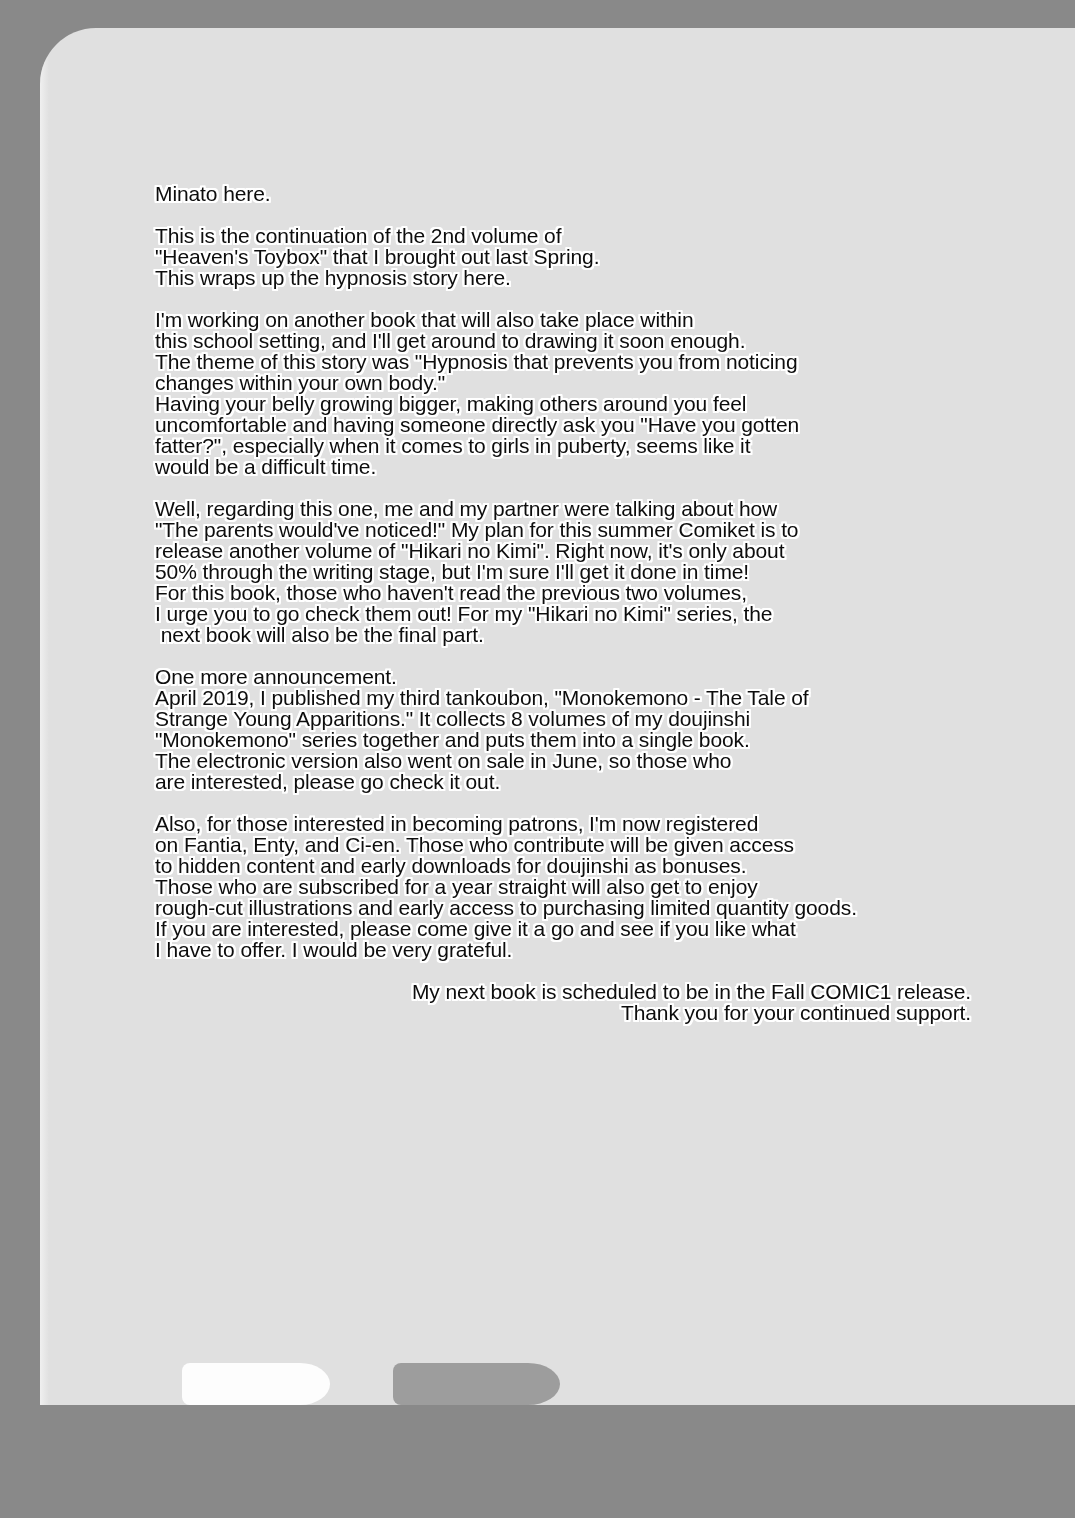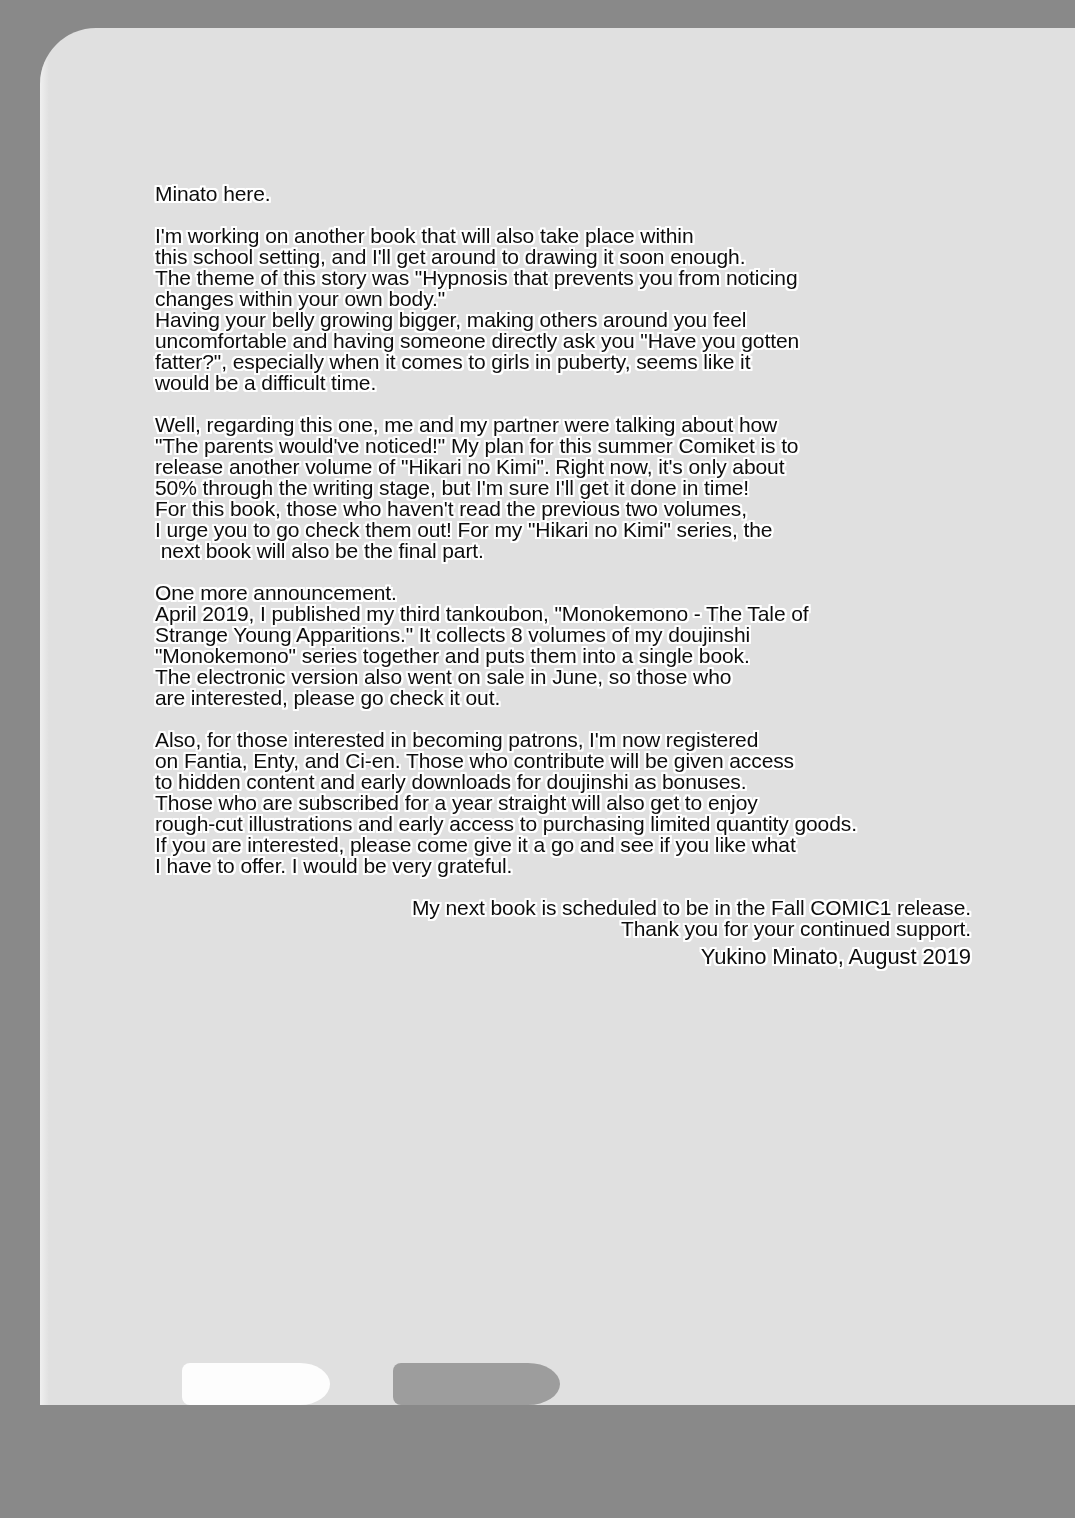--- a/index.html
+++ b/index.html
@@ -84,20 +84,23 @@
     background: #9d9d9d;
     border-radius: 8px 32px 32px 8px / 8px 21px 21px 8px;
   }
 </style>
 </head>
 <body>
 
 <div class="page">
   <div class="letter">
     <p class="para">Minato here.</p>
+    <p class="para">This is the continuation of the 2nd volume of
+"Heaven's Toybox" that I brought out last Spring.
+This wraps up the hypnosis story here.</p>
     <p class="para">I'm working on another book that will also take place within
 this school setting, and I'll get around to drawing it soon enough.
 The theme of this story was "Hypnosis that prevents you from noticing
 changes within your own body."
 Having your belly growing bigger, making others around you feel
 uncomfortable and having someone directly ask you "Have you gotten
 fatter?", especially when it comes to girls in puberty, seems like it
 would be a difficult time.</p>
     <p class="para">Well, regarding this one, me and my partner were talking about how
 "The parents would've noticed!" My plan for this summer Comiket is to
@@ -114,17 +117,16 @@
 are interested, please go check it out.</p>
     <p class="para">Also, for those interested in becoming patrons, I'm now registered
 on Fantia, Enty, and Ci-en. Those who contribute will be given access
 to hidden content and early downloads for doujinshi as bonuses.
 Those who are subscribed for a year straight will also get to enjoy
 rough-cut illustrations and early access to purchasing limited quantity goods.
 If you are interested, please come give it a go and see if you like what
 I have to offer. I would be very grateful.</p>
     <p class="para">My next book is scheduled to be in the Fall COMIC1 release.
 Thank you for your continued support.</p>
-    <div class="signature">Yukino Minato, August 2019</div>
   </div>
   <div class="logo-shape logo-white"></div>
   <div class="logo-shape logo-gray"></div>
 </div>
 
 </body></html>

